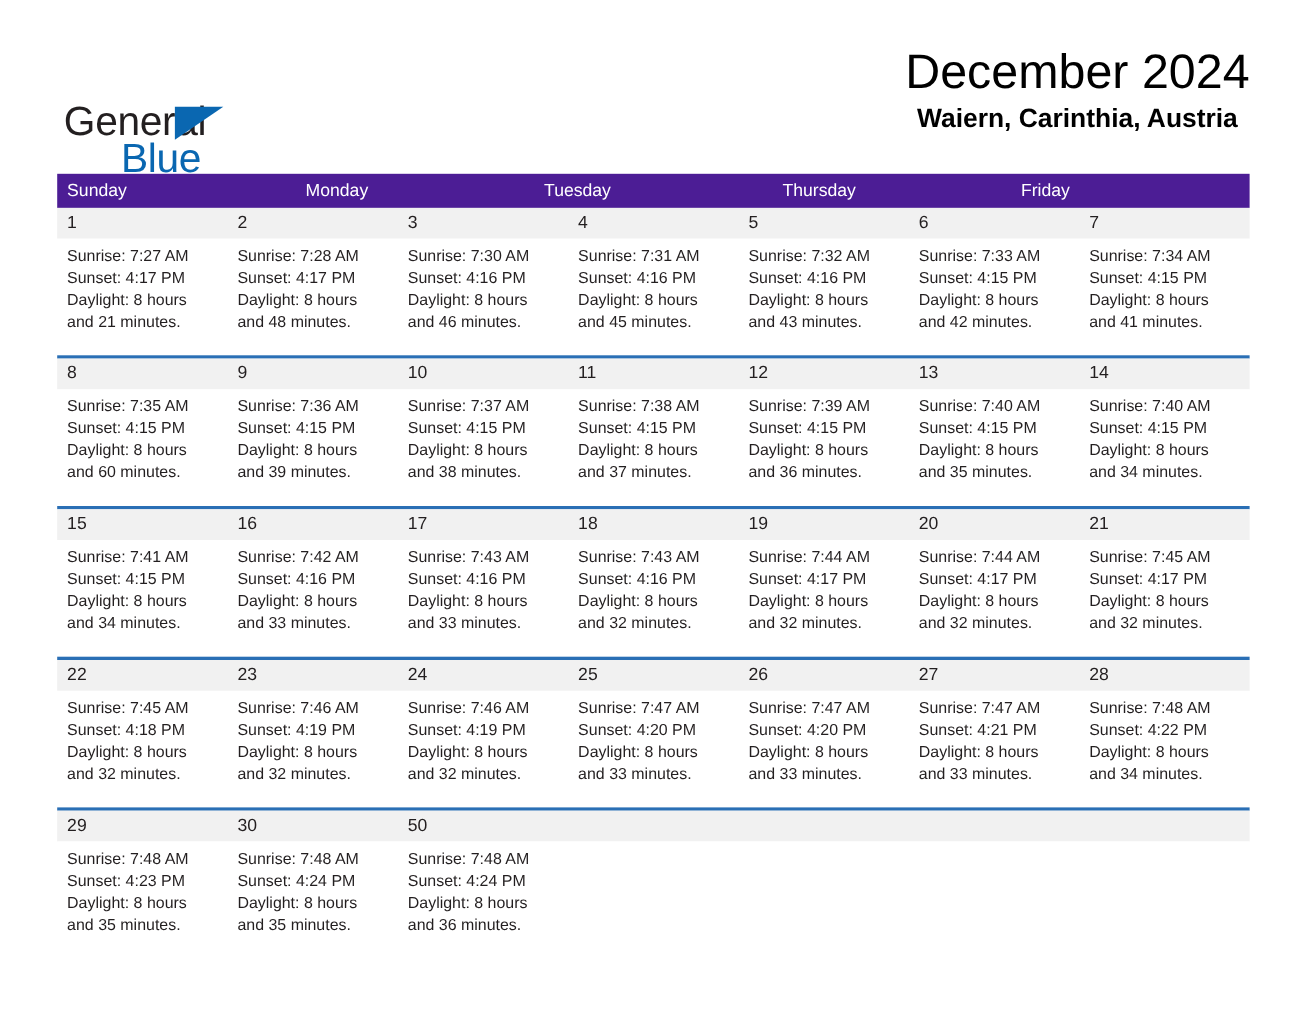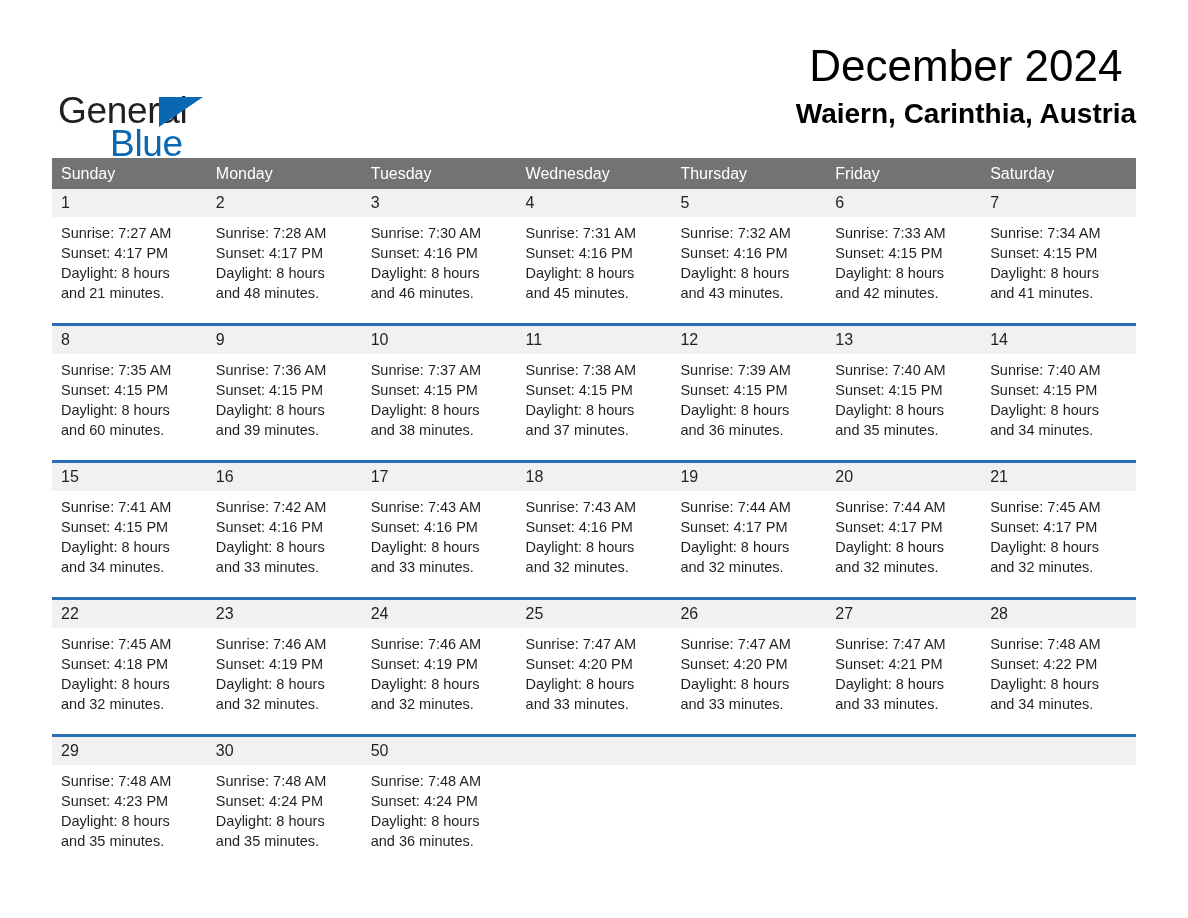--- a/index.html
+++ b/index.html
@@ -75,39 +75,39 @@
   }
   .cal-title {
     font-size: 44px;
     line-height: 52px;
     font-weight: 400;
     color: #000000;
     letter-spacing: 0px;
     white-space: nowrap;
   }
   .cal-sub {
-    margin-top: 8px;
-    font-size: 28px;
+    margin-top: 2px;
+    font-size: 24px;
     line-height: 28px;
     font-weight: 700;
     color: #000000;
     white-space: nowrap;
   }
 
   
   .calendar {
     position: absolute;
     left: 52px;
     top: 158px;
     width: 1084px;
   }
   .weekdays {
     display: grid;
-    grid-template-columns: repeat(7, 1fr);
-    background: #737373;
+    grid-template-columns: repeat(5, 1fr);
+    background: #4c1d95;
     height: 31px;
   }
   .weekday {
     color: #ffffff;
     font-size: 16px;
     line-height: 31px;
     padding-left: 9px;
     box-sizing: border-box;
     white-space: nowrap;
   }
@@ -171,21 +171,20 @@
       <div class="cal-sub">Waiern, Carinthia, Austria</div>
     </div>
 
   </div>
 
   <div class="calendar">
     <div class="weekdays">
       <div class="weekday">Sunday</div>
       <div class="weekday">Monday</div>
       <div class="weekday">Tuesday</div>
-      <div class="weekday">Wednesday</div>
       <div class="weekday">Thursday</div>
       <div class="weekday">Friday</div>
       <div class="weekday">Saturday</div>
     </div>
     <div id="weeks-host">
         <div class="week">
           <div class="week-daynums">
             <div class="daynum">1</div>
             <div class="daynum">2</div>
             <div class="daynum">3</div>

